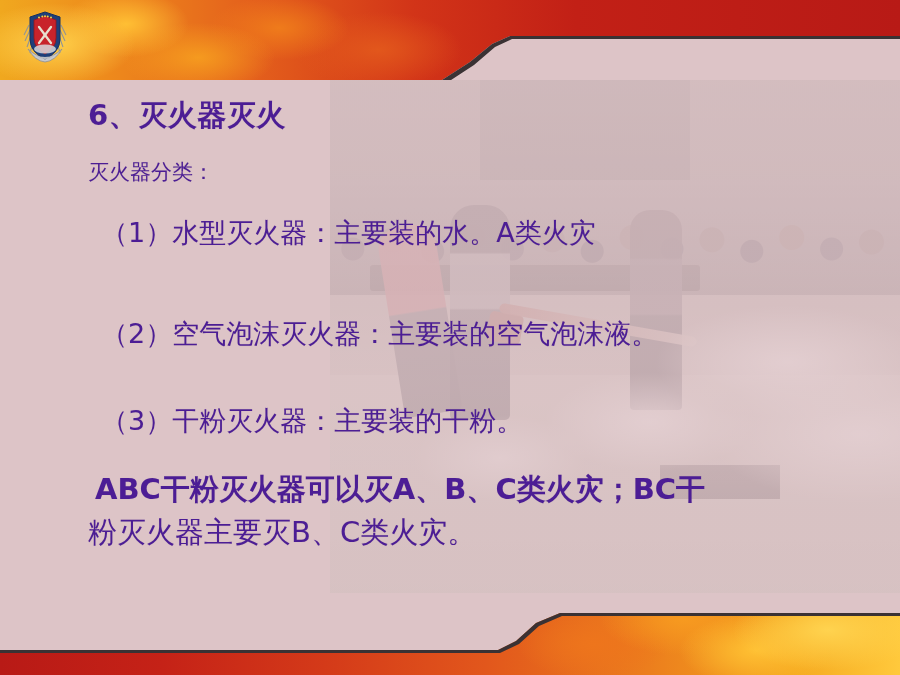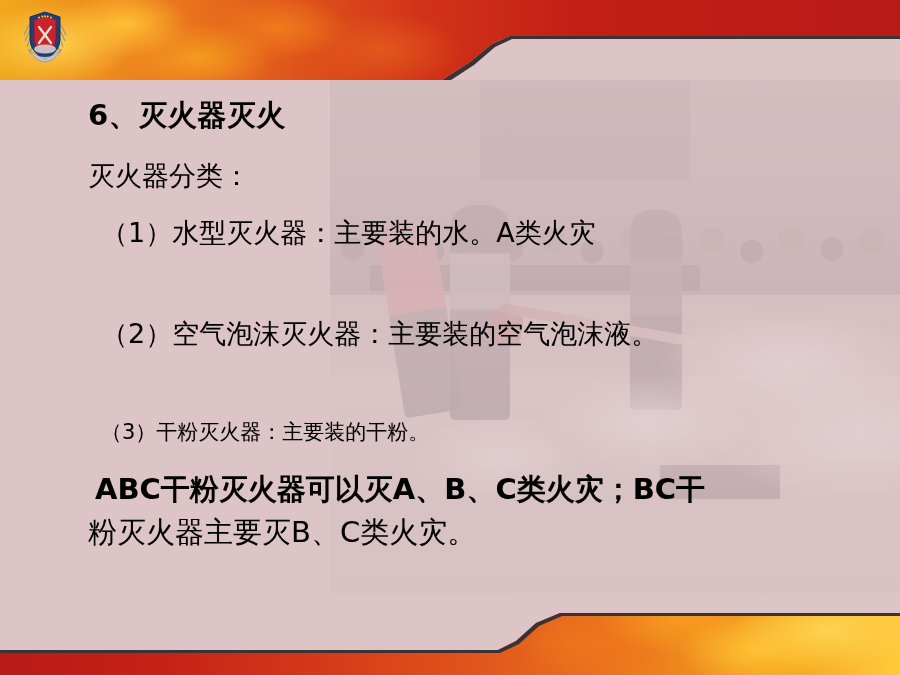--- a/index.html
+++ b/index.html
@@ -120,30 +120,30 @@
       900px 23px, 562px 23px, 539px 33px, 519px 51px, 500px 60px, 0px 60px);
   }
 
   
   .emblem{position:absolute;left:22px;top:9px;width:46px;height:58px;}
   .emblem svg{display:block;}
 
   
   .content{position:absolute;left:0;top:0;width:900px;height:675px;}
   .line{
-    position:absolute;color:#000000;white-space:nowrap;
+    position:absolute;color:#4c1d95;white-space:nowrap;
     font-family:"DejaVu Sans","Liberation Sans",sans-serif;
     text-shadow:0 0 1px rgba(0,0,0,.10);
   }
   .heading{left:88px;top:96px;font-size:29px;font-weight:bold;letter-spacing:.5px;}
-  .l-sub  {left:88px;top:158px;font-size:27px;}
+  .l-sub  {left:88px;top:158px;font-size:21px;}
   .l-i1   {left:101px;top:215px;font-size:27px;}
   .l-i2   {left:101px;top:276px;font-size:27px;margin-top:40px;}
   .l-b    {left:88px;top:345px;font-size:27px;}
-  .l-i3   {left:101px;top:418px;font-size:21px;}
+  .l-i3   {left:101px;top:403px;font-size:27px;}
   .l-last1{left:95px;top:470px;font-size:29px;font-weight:bold;}
   .l-last2{left:88px;top:513px;font-size:29px;font-weight:normal;}
 </style>
 </head>
 <body>
 
 <div id="slide">
 
   <div class="photo">
     <div class="ph-sky"></div>

